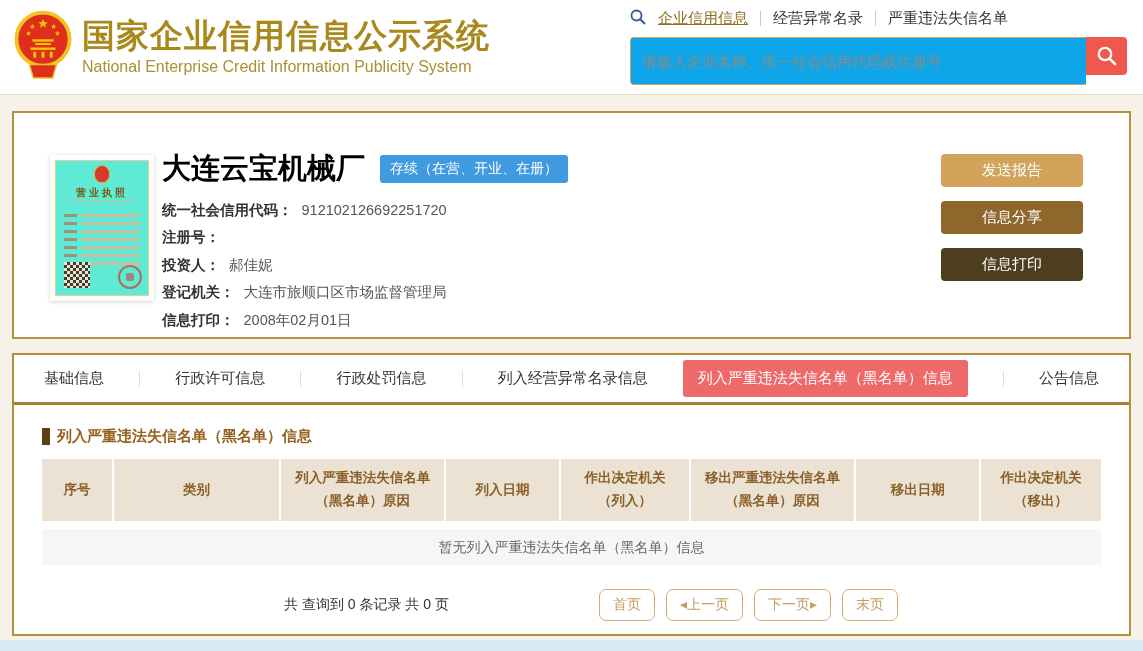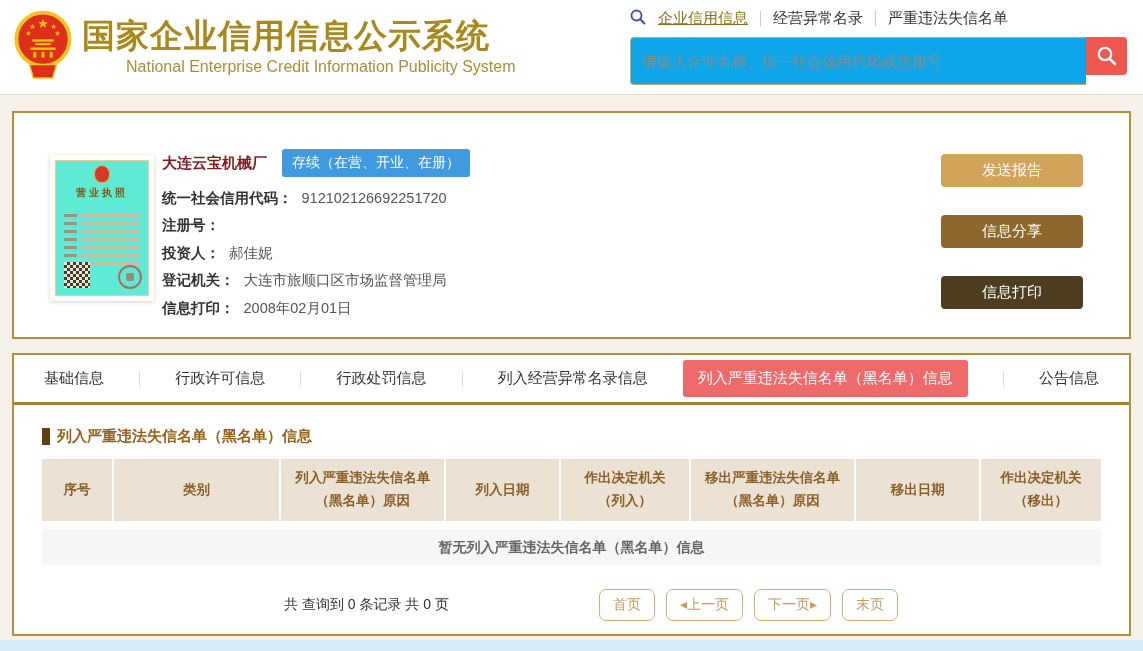--- a/index.html
+++ b/index.html
@@ -5,21 +5,21 @@
   * { margin:0; padding:0; box-sizing:border-box; }
   html,body { width:1143px; height:651px; }
   body { font-family:"Liberation Sans","DejaVu Sans",sans-serif; background:#f7f2e9; overflow:hidden; }
   .page { position:relative; width:1143px; height:651px; }
 
   
   .site-header { height:95px; background:#fff; border-bottom:1px solid #e8ddc9; display:flex; align-items:center; padding:0 16px 0 14px; }
   .logo { width:58px; height:74px; flex:0 0 auto; margin-right:10px; }
   .titles { }
   .site-title { font-size:33px; font-weight:bold; color:#a8891c; letter-spacing:1px; line-height:1.1; }
-  .site-subtitle { font-size:16px; color:#ab8f33; margin-top:3px;margin-left:44px; }
+  .site-subtitle { font-size:16px; color:#ab8f33; margin-top:3px; }
   .header-right { margin-left:auto; width:497px; display:flex; flex-direction:column; justify-content:center; gap:9px; }
   .nav-row { display:flex; align-items:center; gap:12px; font-size:15px; }
   .nav-row .mag { flex:0 0 auto; }
   .nav-link { color:#333; text-decoration:none; cursor:pointer; }
   .nav-link.active { color:#8d6e1e; text-decoration:underline; }
   .nav-sep { width:1px; height:15px; background:#c9c9c9; }
   .search-row { display:flex; }
   .search-input { flex:1; height:48px; border:1px solid #c9a668; border-right:none; border-radius:4px 0 0 4px; padding:0 11px; font-size:15px; color:#333; outline:none; background:#0ea5e9; font-family:inherit; }
   .search-input::placeholder { color:#8f8a83; }
   .search-btn { width:41px; height:38px; background:#ee584e; border:none; border-radius:0 4px 4px 0; cursor:pointer; display:flex; align-items:center; justify-content:center; }
@@ -36,28 +36,28 @@
   .lic-title { position:absolute; top:25px; width:100%; text-align:center; font-size:10px; font-weight:bold; letter-spacing:3px; color:#7a5a15; }
   .lic-rule { position:absolute; top:40px; left:14px; right:14px; height:1px; background:#cdbd8e; }
   .lic-lines { position:absolute; top:48px; left:8px; right:8px; }
   .lic-line { height:3px; margin-top:5px; background:linear-gradient(to right,#9f9276 0 13px,transparent 13px 17px,#c9bfa4 17px 100%); }
   .lic-qr { position:absolute; left:8px; bottom:7px; width:26px; height:26px; background:repeating-conic-gradient(#3c3c3c 0% 25%, #efe6c4 0% 50%) 0 0/6px 6px; }
   .lic-seal { position:absolute; right:6px; bottom:6px; width:24px; height:24px; border:2px solid rgba(208,58,40,.7); border-radius:50%; }
   .lic-seal::after { content:""; position:absolute; left:6px; top:6px; width:8px; height:8px; background:rgba(208,58,40,.55); border-radius:2px; }
 
   .company-info { position:absolute; left:148px; top:36px; }
   .name-row { display:flex; align-items:center; gap:15px; }
-  .company-name { font-size:15px; font-weight:bold; color:#7f1d1d; }
+  .company-name { font-size:29px; font-weight:bold; color:#000000; }
   .status-badge { background:#3f9ae0; color:#fff; font-size:14px; padding:5px 10px; border-radius:3px; white-space:nowrap; }
   .fields { margin-top:13px; }
   .field { display:flex; font-size:14.5px; margin-top:10px; line-height:1.2; }
   .flabel { font-weight:bold; color:#333; }
   .fvalue { color:#555; margin-left:9px; }
 
-  .company-actions { position:absolute; right:46px; top:41px; display:flex; flex-direction:column; gap:28px; }
+  .company-actions { position:absolute; right:46px; top:41px; display:flex; flex-direction:column; gap:14px; }
   .action-btn { width:142px; height:33px; border:none; border-radius:4px; color:#fff; font-size:15px; cursor:pointer; font-family:inherit; }
   .action-send { background:#d2a35b; }
   .action-share { background:#8d672b; }
   .action-print { background:#4e3e20; }
 
   
   .tabs-card { margin-top:14px; height:283px; }
   .tabs { height:50px; display:flex; align-items:center; justify-content:space-between; padding:0 30px; border-bottom:3px solid #a87f2e; }
   .tab { font-size:15px; color:#333; cursor:pointer; white-space:nowrap; }
   .tab.active { background:#ee6a6a; color:#fff; padding:9px 15px; border-radius:3px; }
@@ -66,21 +66,21 @@
   .tab-content { padding:22px 28px 0; }
   .section-title-row { display:flex; align-items:center; }
   .marker { width:8px; height:17px; background:#5d3f11; margin-right:7px; }
   .section-title { font-size:15px; font-weight:bold; color:#96601a; }
 
   .thead { display:flex; margin-top:13px; }
   .th { background:#ebe2d3; color:#8a5f2a; font-size:13.5px; font-weight:bold; display:flex; align-items:center; justify-content:center; text-align:center; height:62px; line-height:1.7; padding:0 12px; }
   .th + .th { border-left:2px solid #fff; }
   .w1{width:6.6%} .w2{width:15.8%} .w3{width:15.6%} .w4{width:10.8%} .w5{width:12.3%} .w6{width:15.6%} .w7{width:11.8%} .w8{width:11.5%}
 
-  .empty-row { margin-top:8px; height:36px; background:#f6f6f6; text-align:center; line-height:36px; font-size:14px; color:#666;font-weight:bold; }
+  .empty-row { margin-top:8px; height:36px; background:#f6f6f6; text-align:center; line-height:36px; font-size:14px; color:#666; }
 
   .pagination { margin-top:24px; display:flex; align-items:center; font-size:14px; }
   .summary { color:#333; margin-left:242px; white-space:nowrap; }
   .page-buttons { display:flex; gap:11px; margin-left:150px; }
   .pbtn { background:#fff; border:1px solid #d3ad74; color:#c49e60; font-size:14px; padding:6px 13px; border-radius:7px; cursor:pointer; white-space:nowrap; font-family:inherit; }
 
   .footer-strip { position:absolute; left:0; right:0; bottom:0; height:11px; background:#d8ecf7; }
 </style>
 </head>
 <body>

